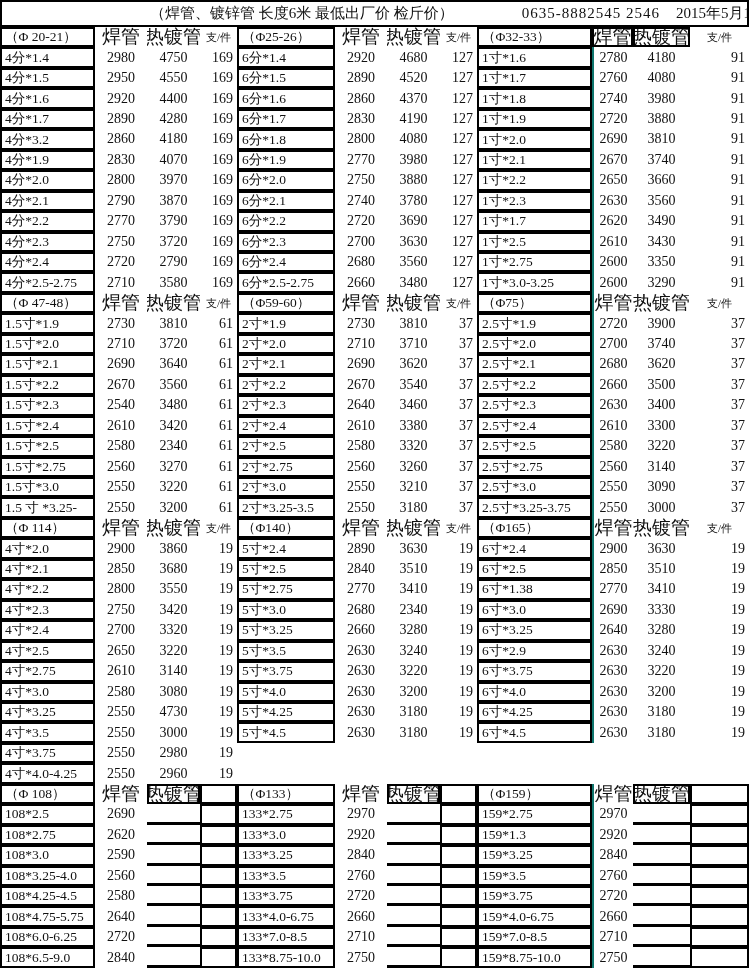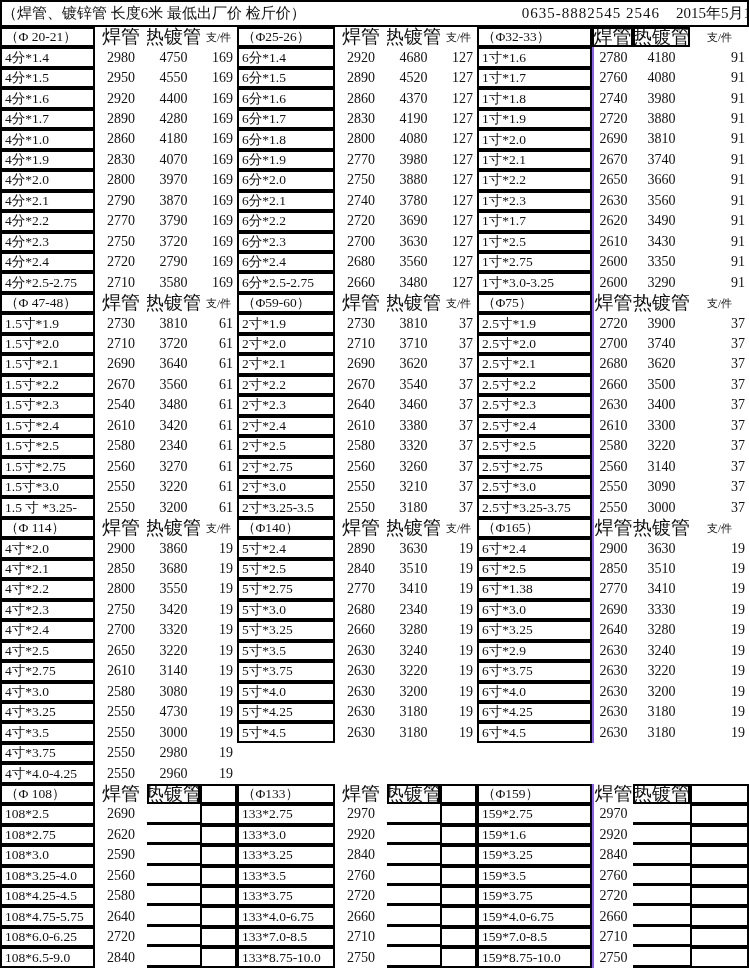--- a/index.html
+++ b/index.html
@@ -6,39 +6,39 @@
   body{
     width:749px;height:968px;overflow:hidden;background:#ffffff;color:#111;
     font-family:"Liberation Serif","DejaVu Serif",serif;
   }
   
   .title-bar{
     box-sizing:border-box;width:749px;height:27px;
     border:2px solid #000;display:flex;align-items:center;
     font-size:15px;white-space:nowrap;overflow:hidden;
   }
-  .title-main{}
+  .title-main{margin-left:148px}
   .title-phone{margin-left:auto;letter-spacing:1px}
   .title-date{margin-left:16px;margin-right:-4px;white-space:nowrap}
   
   #price-grid{
     display:grid;width:749px;
     grid-template-columns:95px 52px 53px 37px 98px 52px 53px 37px 115px 41px 57px 59px;
     grid-auto-rows:20.46px;
   }
   .cell{
     box-sizing:border-box;font-size:14px;line-height:18px;
     white-space:nowrap;overflow:hidden;display:flex;align-items:center;
   }
   .dia,.spec{border:2px solid #000;padding-left:3px;font-size:13.5px}
   .num{justify-content:center}
   .per{justify-content:flex-end;padding-right:4px}
   .h{justify-content:center;font-size:19px;letter-spacing:0}
   .h.per{justify-content:center;padding-right:0;font-size:11px}
-  .vl{border-left:2px solid #8b5cf6}
+  .vl{border-left:2px solid #0f766e}
   .boxed{border:2px solid #000}
   .u4{border-bottom:3px solid #000}
   .box4{border:2px solid #000}
   .empty{border:none}
 </style>
 </head>
 <body>
 
 <div class="title-bar">
   <span class="title-main">（焊管、镀锌管 长度6米 最低出厂价 检斤价）</span>
@@ -100,21 +100,21 @@
     <div class="cell num galv">4280</div>
     <div class="cell num per">169</div>
     <div class="cell spec">6分*1.7</div>
     <div class="cell num pipe">2830</div>
     <div class="cell num galv">4190</div>
     <div class="cell num per">127</div>
     <div class="cell spec">1寸*1.9</div>
     <div class="cell num pipe vl">2720</div>
     <div class="cell num galv">3880</div>
     <div class="cell num per">91</div>
-    <div class="cell spec">4分*1.0</div>
+    <div class="cell spec">4分*3.2</div>
     <div class="cell num pipe">2860</div>
     <div class="cell num galv">4180</div>
     <div class="cell num per">169</div>
     <div class="cell spec">6分*1.8</div>
     <div class="cell num pipe">2800</div>
     <div class="cell num galv">4080</div>
     <div class="cell num per">127</div>
     <div class="cell spec">1寸*2.0</div>
     <div class="cell num pipe vl">2690</div>
     <div class="cell num galv">3810</div>
@@ -516,21 +516,21 @@
     <div class="cell num galv u4"></div>
     <div class="cell num per box4"></div>
     <div class="cell spec">108*2.75</div>
     <div class="cell num pipe">2620</div>
     <div class="cell num galv u4"></div>
     <div class="cell num per box4"></div>
     <div class="cell spec">133*3.0</div>
     <div class="cell num pipe">2920</div>
     <div class="cell num galv u4"></div>
     <div class="cell num per box4"></div>
-    <div class="cell spec">159*1.6</div>
+    <div class="cell spec">159*1.3</div>
     <div class="cell num pipe vl">2920</div>
     <div class="cell num galv u4"></div>
     <div class="cell num per box4"></div>
     <div class="cell spec">108*3.0</div>
     <div class="cell num pipe">2590</div>
     <div class="cell num galv u4"></div>
     <div class="cell num per box4"></div>
     <div class="cell spec">133*3.25</div>
     <div class="cell num pipe">2840</div>
     <div class="cell num galv u4"></div>

